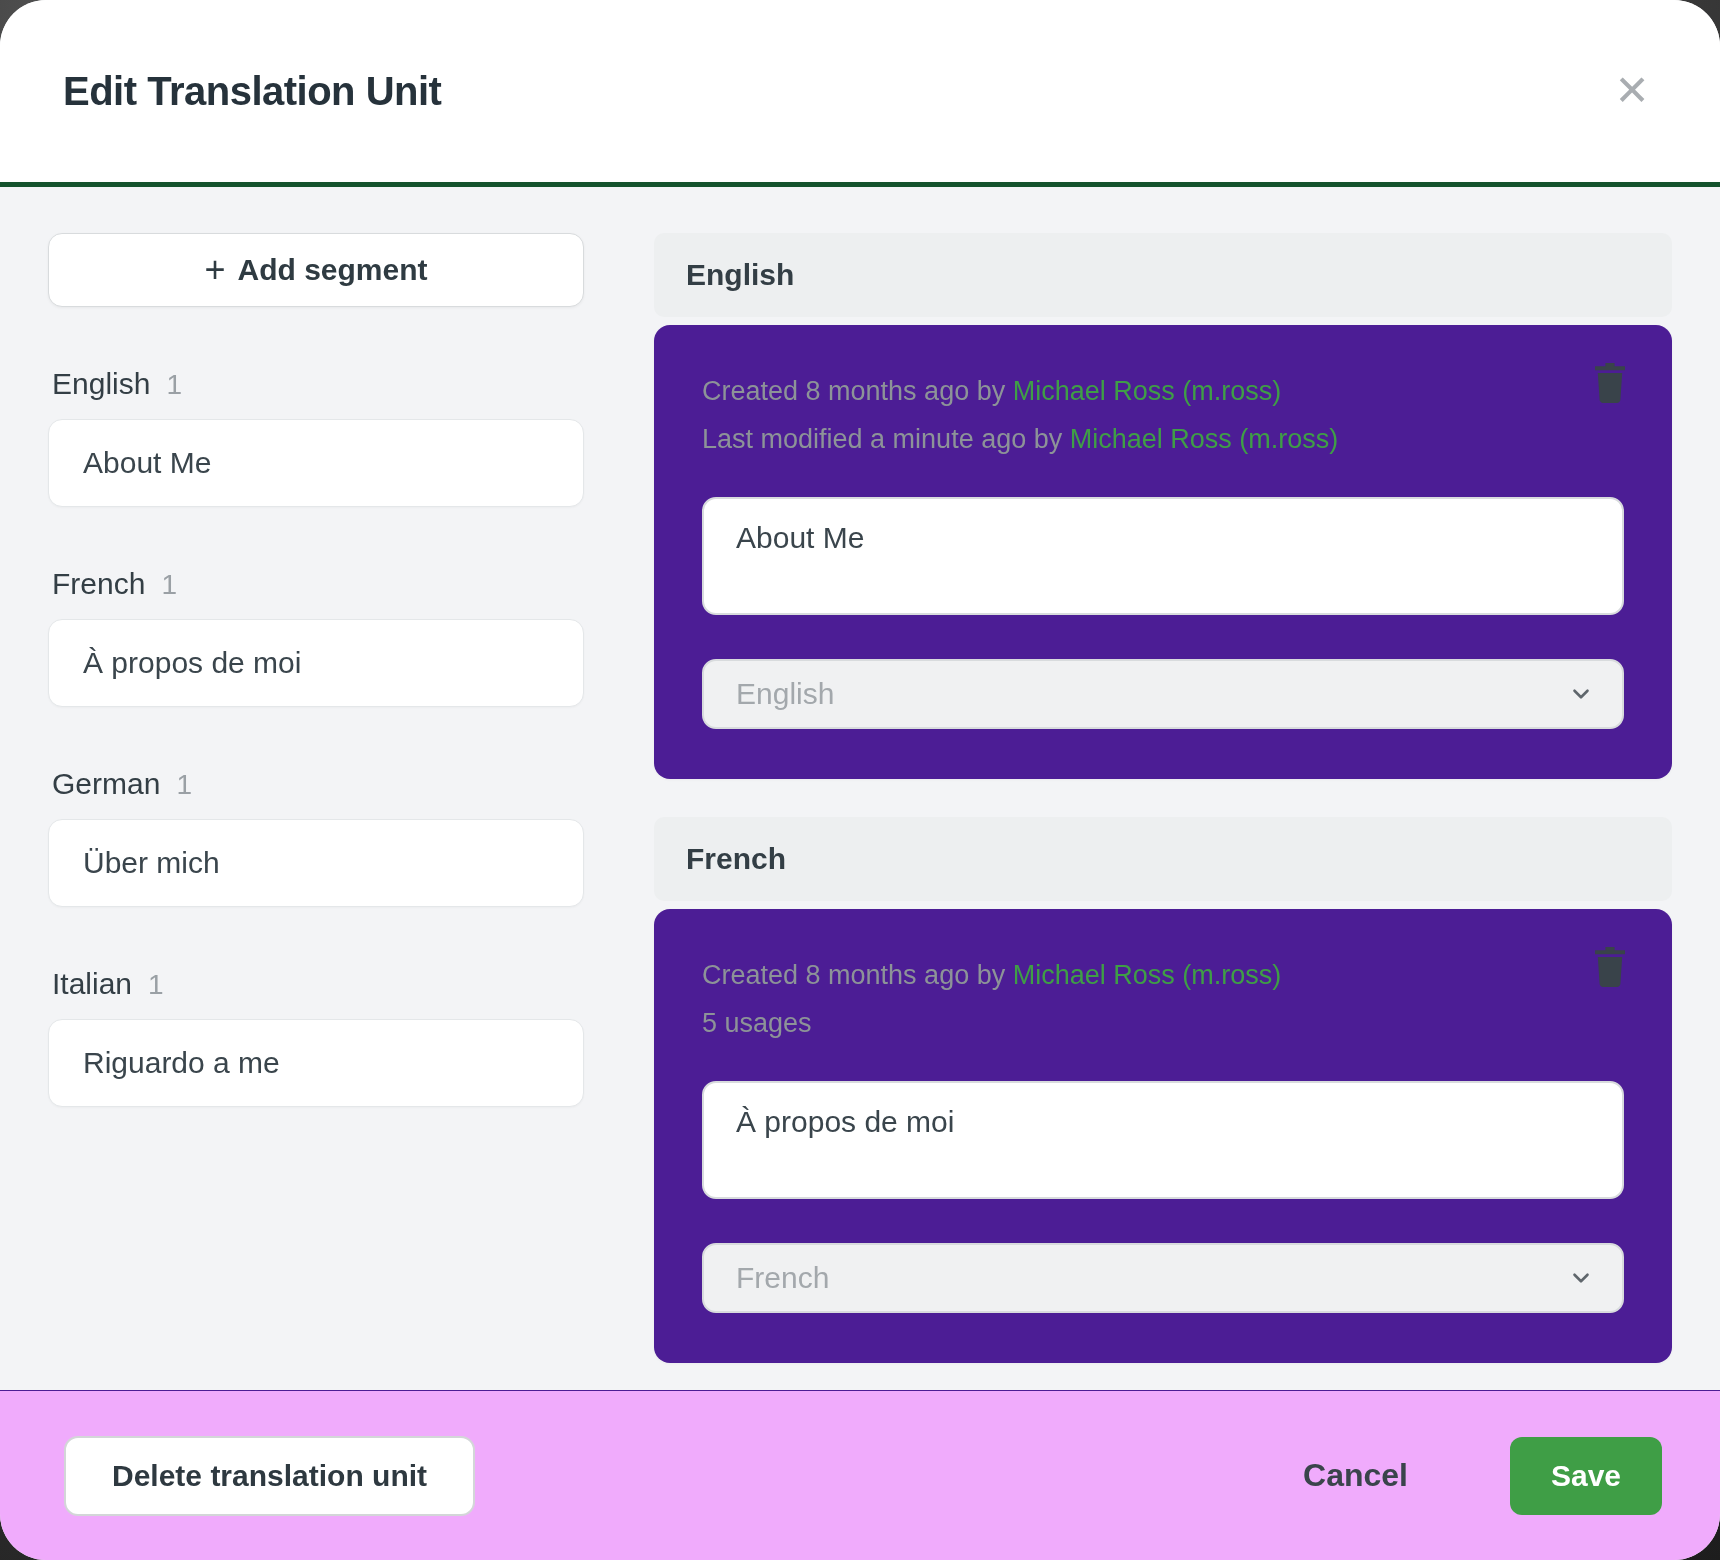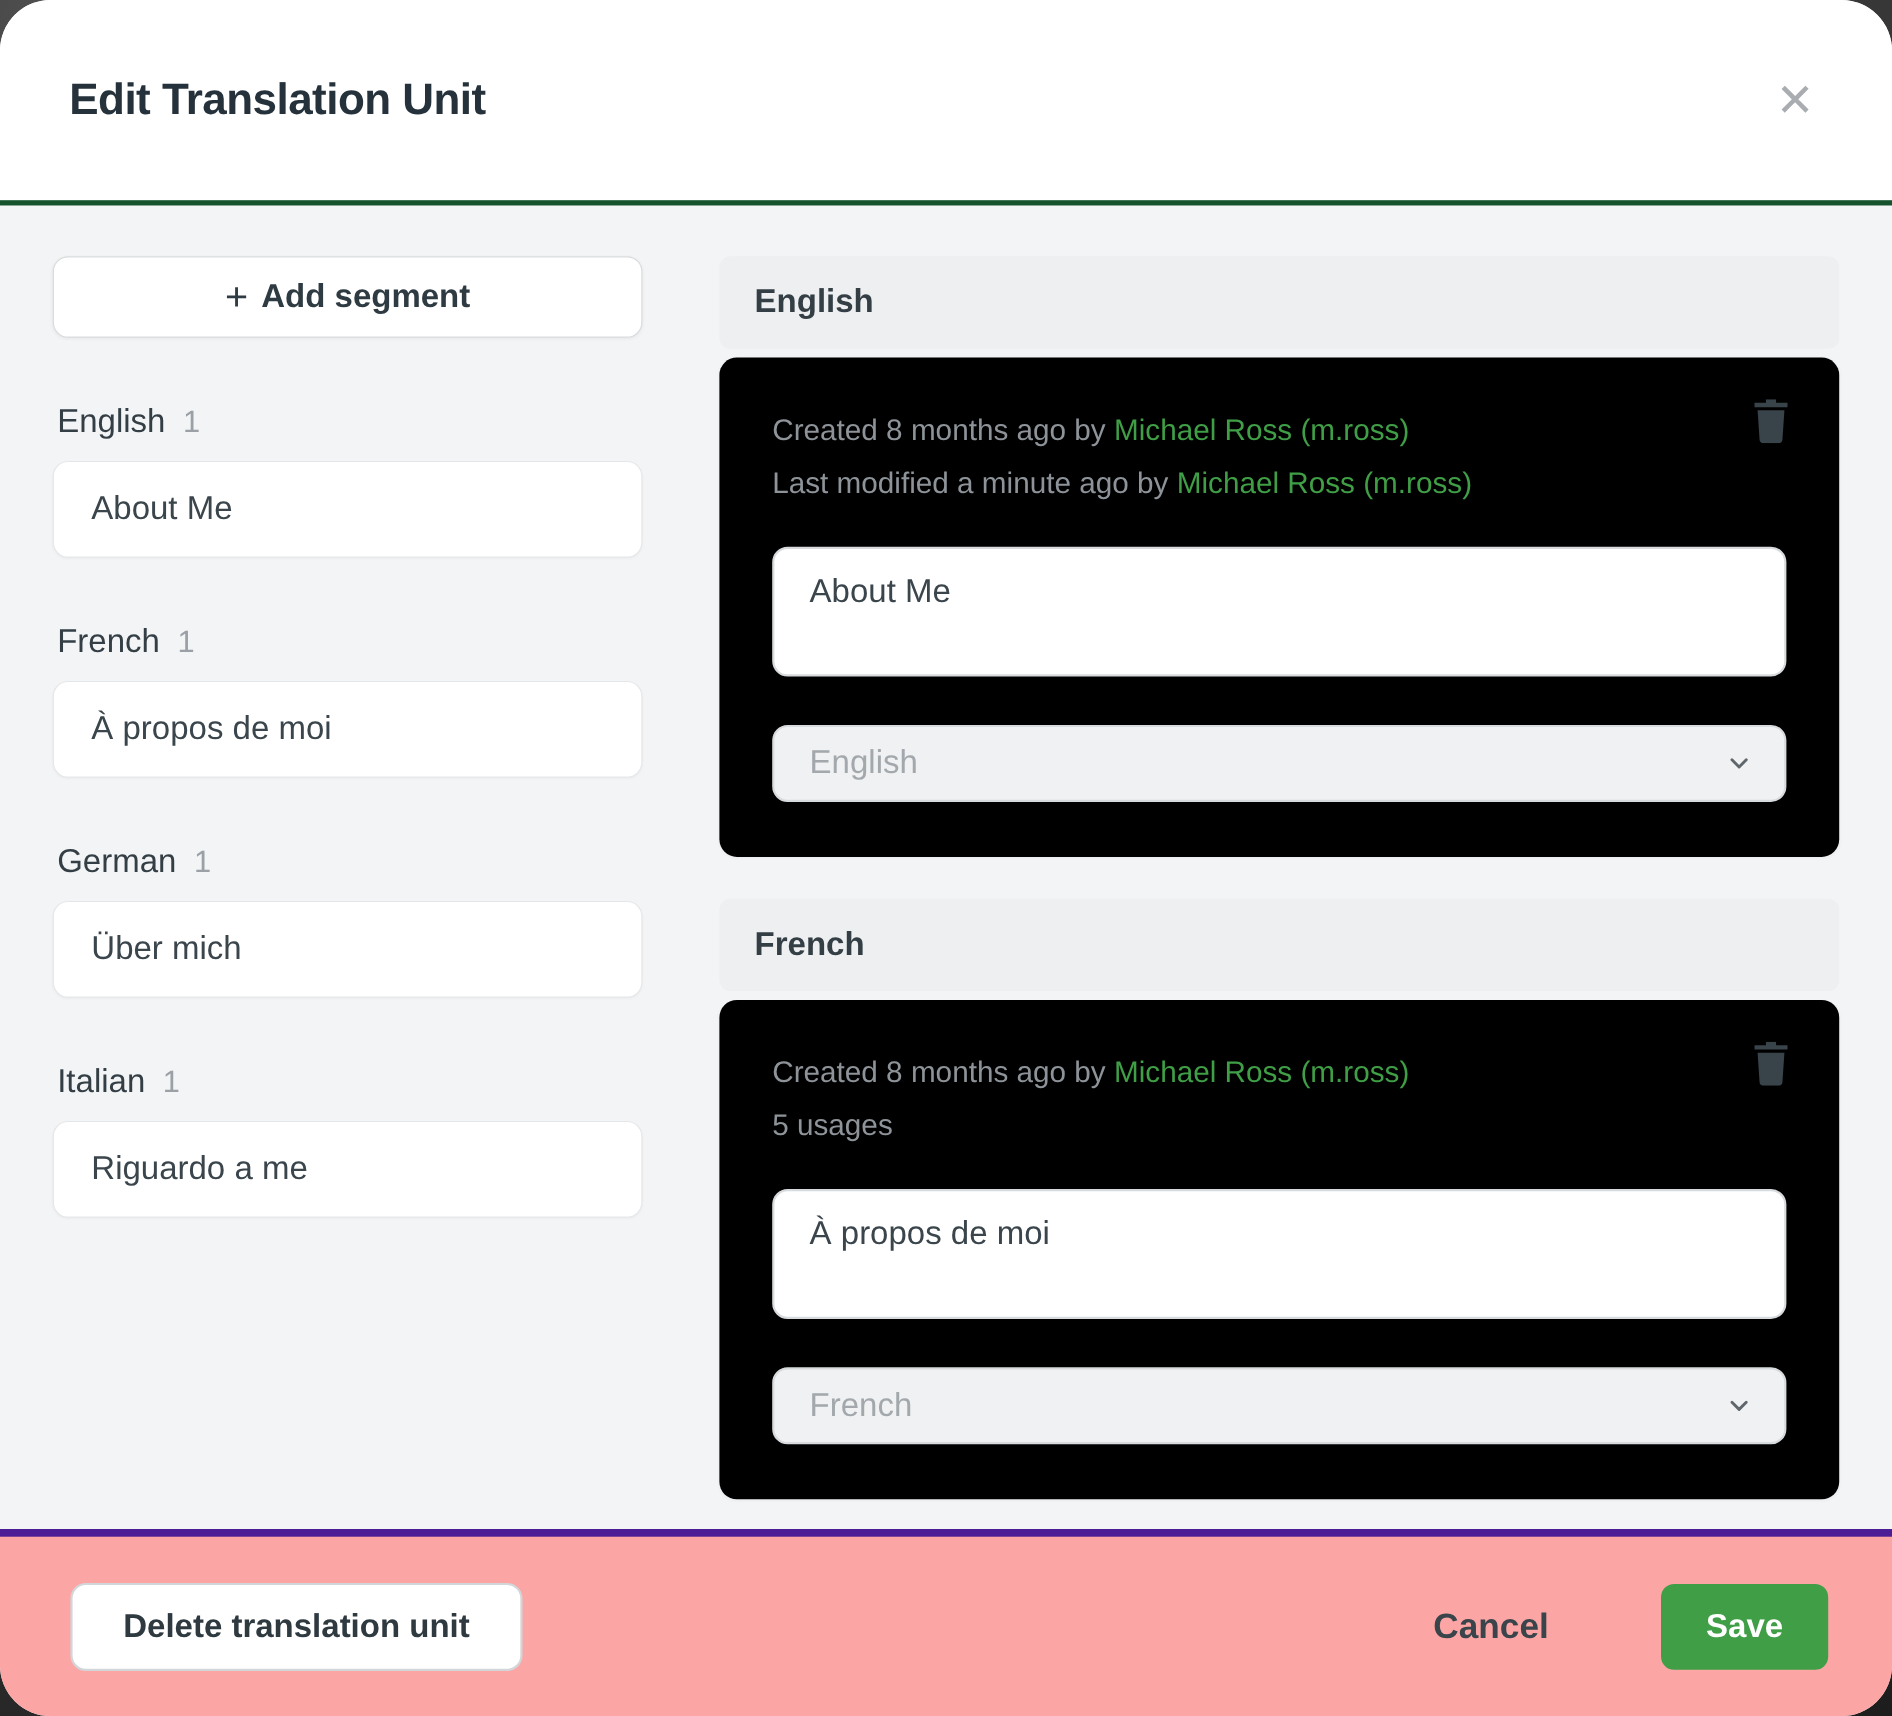--- a/index.html
+++ b/index.html
@@ -50,21 +50,21 @@
   }
   
   .panels { flex:1; min-width:0; }
   .panel + .panel { margin-top:38px; }
   .panel-band {
     height:84px; background:#edeff0; border-radius:10px;
     display:flex; align-items:center; padding:0 32px;
     font-size:30px; font-weight:700; color:#333e45;
   }
   .panel-card {
-    margin-top:8px; background:#000000; border-radius:16px;
+    margin-top:8px; background:#4c1d95; border-radius:16px;
     box-shadow:0 1px 3px rgba(0,0,0,0.04);
     padding:42px 48px 50px 48px; position:relative;
   }
   .meta-line { font-size:27px; line-height:48px; color:#8d9398; }
   .meta-user { color:#3f9e46; font-weight:500; }
   .trash-btn {
     position:absolute; top:34px; right:38px; width:48px; height:48px;
     background:none; border:none; cursor:pointer;
     display:flex; align-items:center; justify-content:center;
   }
@@ -75,21 +75,21 @@
     resize:none; outline:none;
   }
   .lang-select {
     margin-top:44px; height:70px; background:#f0f1f2; border:2px solid #d8dbdd;
     border-radius:14px; display:flex; align-items:center; justify-content:space-between;
     padding:0 28px 0 32px; cursor:pointer;
   }
   .lang-select .sel-label { font-size:30px; color:#a3a8ac; }
   
   .modal-footer {
-    flex:none; height:170px; background:#fca5a5; border-top:7px solid #4c1d95;
+    flex:none; height:170px; background:#f0abfc; border-top:1px solid #4c1d95;
     display:flex; align-items:center; padding:0 58px 0 64px;justify-content:center;
   }
   .delete-btn {
     height:80px; padding:0 46px; background:#ffffff; border:2px solid #d3d6d8;
     border-radius:14px; font-family:inherit; font-size:30px; font-weight:700;
     color:#2e3940; cursor:pointer;
   }
   .footer-spacer { flex:1; }
   .cancel-btn {
     background:none; border:none; font-family:inherit; font-size:32px; font-weight:700;

